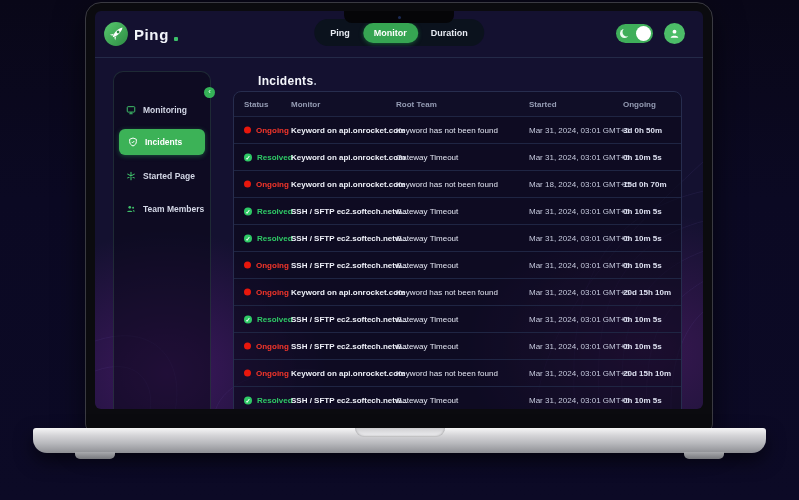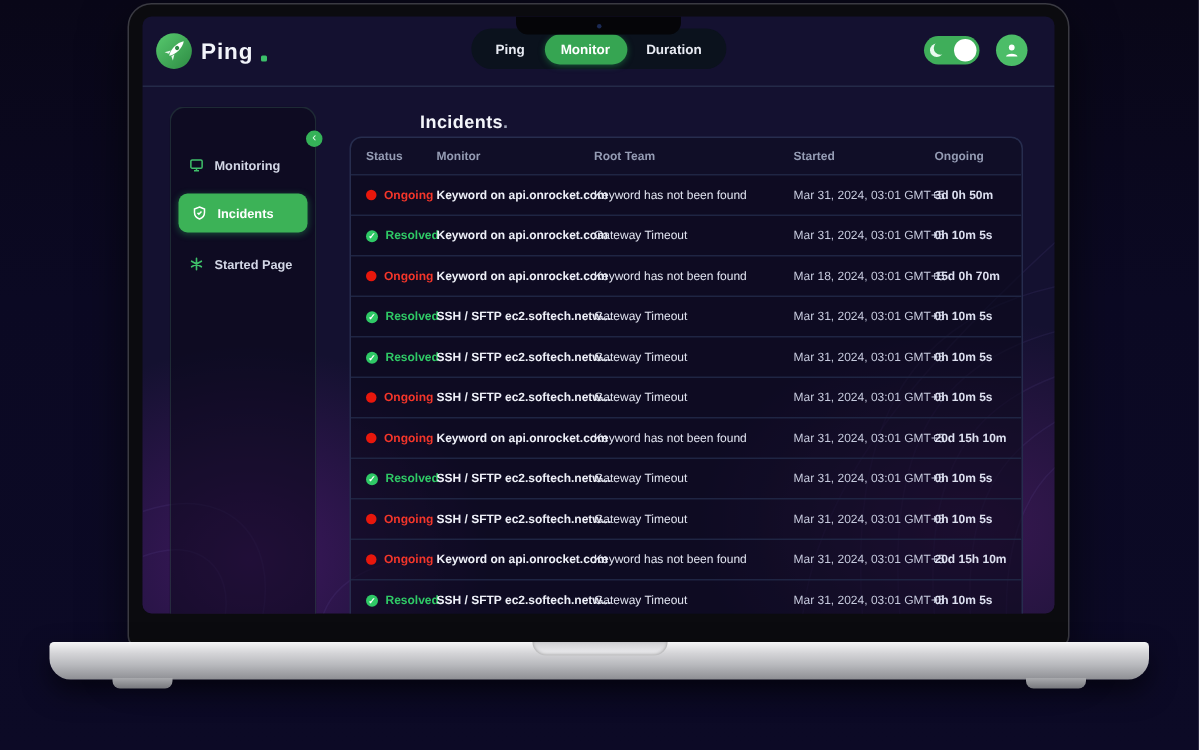--- a/index.html
+++ b/index.html
@@ -66,21 +66,21 @@
   .side-item.active { height:26px; margin:3px 5px 4px; padding:0 9px; border-radius:6px;
     background:#3cb257; color:#fff; box-shadow:0 1px 5px rgba(40,170,90,.45); }
   .sicon { color:#3fc06a; display:flex; align-items:center; }
   .side-item.active .sicon { color:#ffffff; }
   .side-label { font-size:8.5px; font-weight:600; white-space:nowrap; }
   .collapse-badge { position:absolute; right:-5px; top:15px; width:11px; height:11px;
     border-radius:50%; background:#35b258; color:#eafff2; font-size:8px; line-height:10px;
     text-align:center; cursor:pointer; z-index:35; }
 
   
-  .page-title { position:absolute; left:156px; top:63px; font-size:12px; font-weight:bold;
+  .page-title { position:absolute; left:134px; top:63px; font-size:12px; font-weight:bold;
     color:#f4f6fb; letter-spacing:.3px; z-index:30;padding-left:29px; }
   .page-title .tdot { color:#9aa1b6; }
   .incidents-table { position:absolute; left:138px; top:80px; width:449px; height:340px;
     border:1px solid #272d4e; border-radius:8px; background:rgba(12,10,28,.45);
     overflow:hidden; z-index:30; }
   .t-head { position:relative; height:24px; color:#959cb4; font-size:8px; font-weight:600; }
   .t-row { position:relative; height:27px; border-top:1px solid #1f2543;
     background:rgba(10,8,24,.30); cursor:pointer; }
   .cell { position:absolute; top:50%; transform:translateY(-50%); white-space:nowrap; font-size:8px; }
   .c-status { left:10px; display:flex; align-items:center; gap:5px; }
@@ -197,20 +197,31 @@
           <div class="side-item">
             <span class="sicon">
               <svg width="10" height="10" viewBox="0 0 24 24" fill="none" stroke="currentColor" stroke-width="2.6" stroke-linecap="round">
                 <path d="M12 3v18M4.2 7.5l15.6 9M19.8 7.5l-15.6 9"></path>
               </svg>
             </span>
             <span class="side-label">Started Page</span>
           </div>
 
 
+          <div class="side-item">
+            <span class="sicon">
+              <svg width="10" height="10" viewBox="0 0 24 24" fill="currentColor">
+                <circle cx="9" cy="8" r="3.2"></circle>
+                  <path d="M2.5 19c.8-4 12.2-4 13 0Z"></path>
+                <circle cx="17" cy="9" r="2.4"></circle>
+                  <path d="M16.5 14.3c2.6.2 4.6 1.6 5 3.7h-4.2"></path>
+              </svg>
+            </span>
+            <span class="side-label">Team Members</span>
+          </div>
 
         </div>
       </aside>
 
       <h1 class="page-title"><span>Incidents</span><span class="tdot">.</span></h1>
 
       <section class="incidents-table">
         <div class="t-head">
           <span class="cell c-status" style="left:10px">Status</span>
           <span class="cell c-monitor">Monitor</span>

